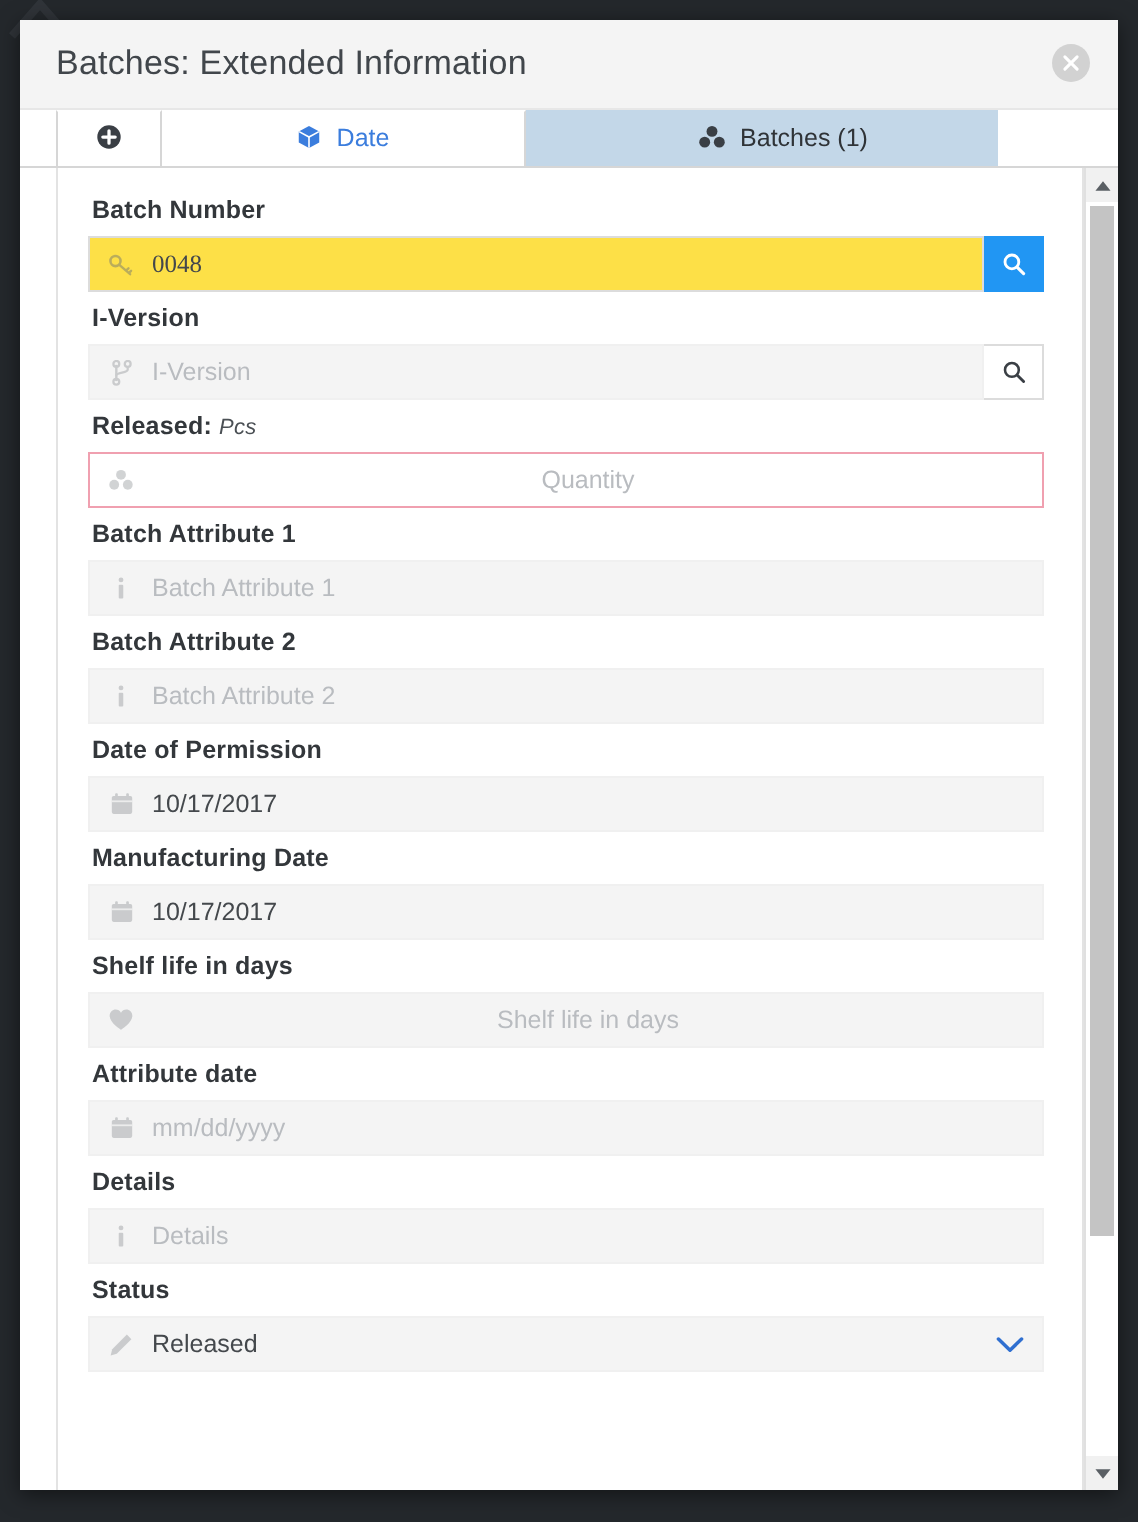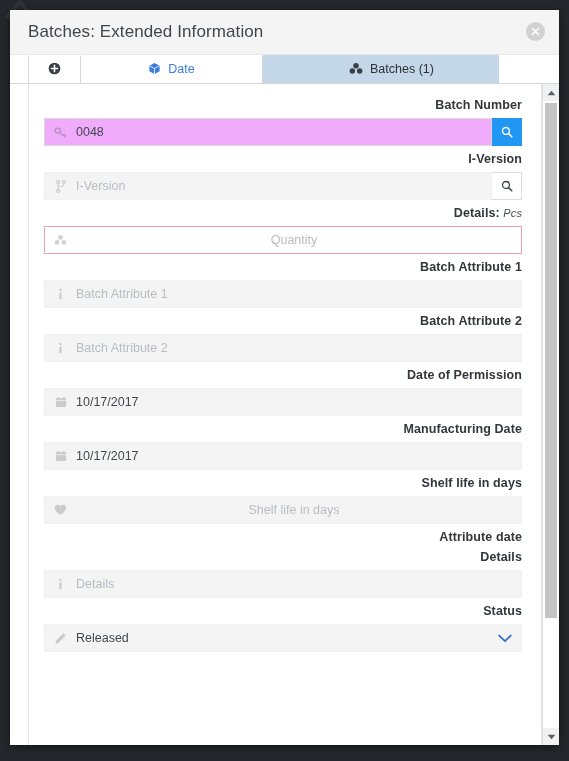--- a/index.html
+++ b/index.html
@@ -112,21 +112,20 @@
     padding: 14px 19px 0 15px;
   }
 
   .field { margin-bottom: 6px; }
   .field-label {
     font-size: 12.5px;
     font-weight: bold;
     color: #33373b;
     margin: 0 0 6px 2px;
     letter-spacing: .1px;
-    text-align: right;
   }
   .field-label .unit {
     font-weight: normal;
     font-style: italic;
     color: #4b5055;
     font-size: 11px;
   }
 
   .input-row { display: flex; align-items: stretch; }
 
@@ -134,22 +133,23 @@
     flex: 1 1 auto;
     height: 28px;
     display: flex;
     align-items: center;
     box-sizing: border-box;
     padding: 0 9px;
     font-size: 12.5px;
     gap: 9px;
   }
   .input-box.enabled {
-    background: #f0abfc;
+    background: #fde047;
     border: 1px solid #dcdcdc;
+    font-family: Liberation Serif, serif;
   }
   .input-box.disabled {
     background: #f4f4f4;
     border: 1px solid #f0f0f0;
   }
   .input-box.invalid {
     background: #ffffff;
     border: 1px solid #f0a0b0;
   }
   .input-icon {
@@ -330,21 +330,21 @@
               <svg width="12" height="12" viewBox="0 0 16 16">
                 <circle cx="6.6" cy="6.6" r="4.6" fill="none" stroke="#3a3f45" stroke-width="1.7"></circle>
                 <path d="M10.2 10.2 L14.4 14.4" stroke="#3a3f45" stroke-width="1.9" stroke-linecap="round"></path>
               </svg>
             </div>
           </div>
         </div>
 
         <div class="field">
           <div class="field-label">
-            <span>Details:</span>
+            <span>Released:</span>
             <span class="unit">Pcs</span>
           </div>
           <div class="input-row">
             <div class="input-box invalid">
               <span class="input-icon">
                 <svg width="13" height="12" viewBox="0 0 18 16">
                   <circle cx="9" cy="4.4" r="3.4" fill="#6b7075"></circle>
                   <circle cx="4.3" cy="11.3" r="3.4" fill="#6b7075"></circle>
                   <circle cx="13.7" cy="11.3" r="3.4" fill="#6b7075"></circle>
                 </svg>
@@ -427,20 +427,33 @@
                   <path d="M8 13.6 C8 13.6 .9 9.3 .9 4.9 C.9 2.6 2.7 1 4.7 1 C6.1 1 7.3 1.8 8 2.9 C8.7 1.8 9.9 1 11.3 1 C13.3 1 15.1 2.6 15.1 4.9 C15.1 9.3 8 13.6 8 13.6 Z" fill="#6b7075"></path>
                 </svg>
               </span>
               <span class="input-val ph right">Shelf life in days</span>
             </div>
           </div>
         </div>
 
         <div class="field">
           <div class="field-label">Attribute date</div>
+          <div class="input-row">
+            <div class="input-box disabled">
+              <span class="input-icon">
+                <svg width="12" height="12" viewBox="0 0 16 16">
+                  <rect x="1.2" y="2.6" width="13.6" height="12" rx="1.2" fill="#6b7075"></rect>
+                  <rect x="1.2" y="5.6" width="13.6" height="1.2" fill="#ffffff" opacity=".75"></rect>
+                  <rect x="3.4" y=".9" width="1.8" height="3" rx=".7" fill="#6b7075"></rect>
+                  <rect x="10.8" y=".9" width="1.8" height="3" rx=".7" fill="#6b7075"></rect>
+                </svg>
+              </span>
+              <span class="input-val ph">mm/dd/yyyy</span>
+            </div>
+          </div>
         </div>
 
         <div class="field">
           <div class="field-label">Details</div>
           <div class="input-row">
             <div class="input-box disabled">
               <span class="input-icon">
                 <svg width="11" height="13" viewBox="0 0 10 16">
                   <circle cx="5" cy="2.4" r="1.5" fill="#6b7075"></circle>
                   <rect x="3.6" y="5.4" width="2.8" height="8.4" rx=".6" fill="#6b7075"></rect>

